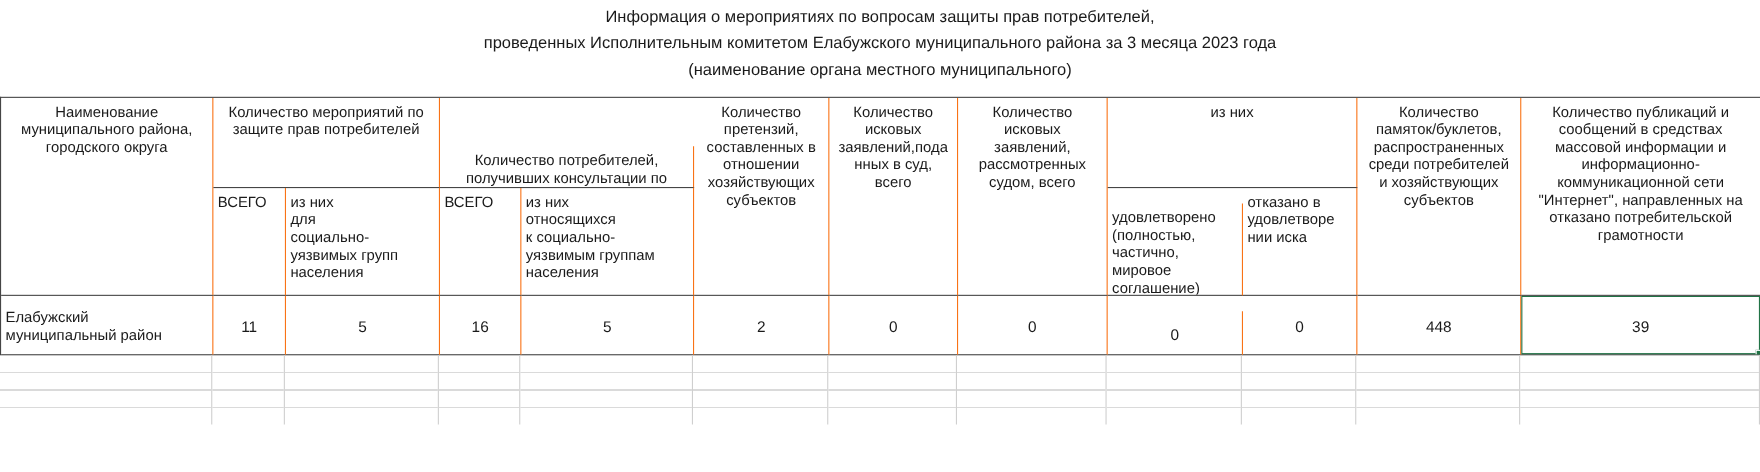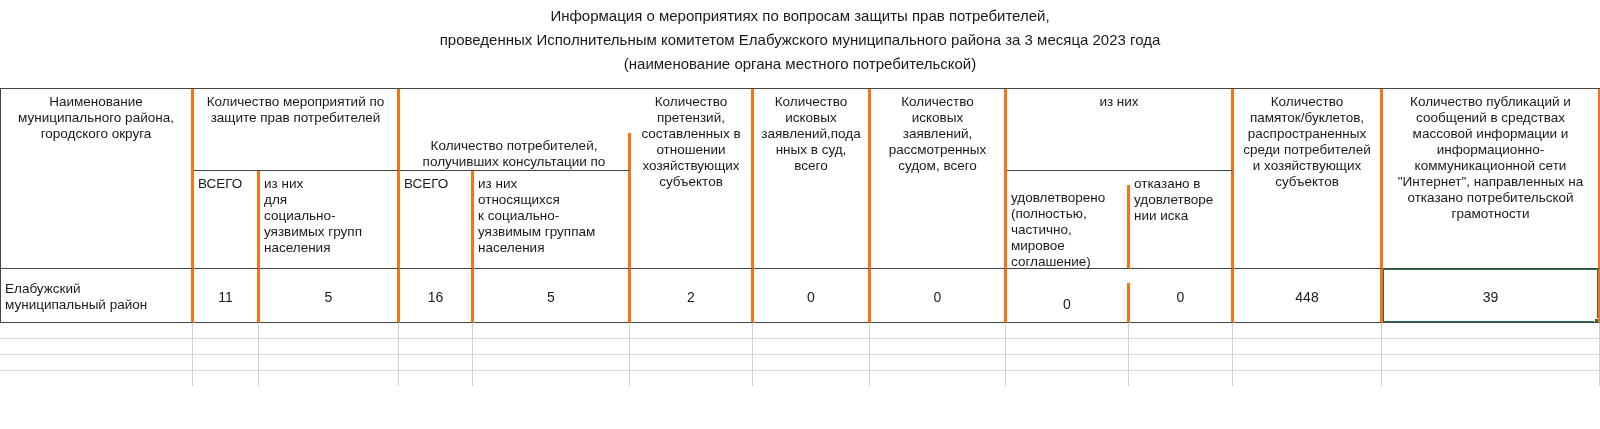--- a/index.html
+++ b/index.html
@@ -16,21 +16,21 @@
   .main-table {
     position: absolute; top: 88px; left: 0; width: 1600px;
     display: grid;
     grid-template-columns: 193px 66px 140px 74px 157px 123px 117px 136px 123px 104px 149px 218px;
     grid-template-rows: 82px 98px 54px;
     border-top: 1px solid #454545;
     border-left: 1px solid #454545;
     background: #ffffff;
   }
   .cell {
-    border-right: 3px solid #f97316;
+    border-right: 1px solid #f97316;
     border-bottom: 1px solid #454545;
     font-size: 13.5px;
     line-height: 16px;
     white-space: pre-line;
     padding: 5px 3px 2px 3px;
     overflow: hidden;
   }
   .center { text-align: center; }
   .left { text-align: left; padding-left: 4px; }
   .vmid { display: flex; align-items: center; }
@@ -83,21 +83,21 @@
   }
 </style>
 </head>
 <body>
 
 <div class="sheet">
 
   <div class="title-block">
     <div class="title-line">Информация о мероприятиях по вопросам защиты прав потребителей,</div>
     <div class="title-line">проведенных Исполнительным комитетом Елабужского муниципального района за 3 месяца 2023 года</div>
-    <div class="title-line">(наименование органа местного потребительской)</div>
+    <div class="title-line">(наименование органа местного муниципального)</div>
   </div>
 
   <div class="main-table">
 
     <div class="cell center r12 c1">Наименование
 муниципального района,
 городского округа</div>
     <div class="cell center r1 c2-3">Количество мероприятий по
 защите прав потребителей</div>
     <div class="cell center r1 c4-5">Количество потребителей,

